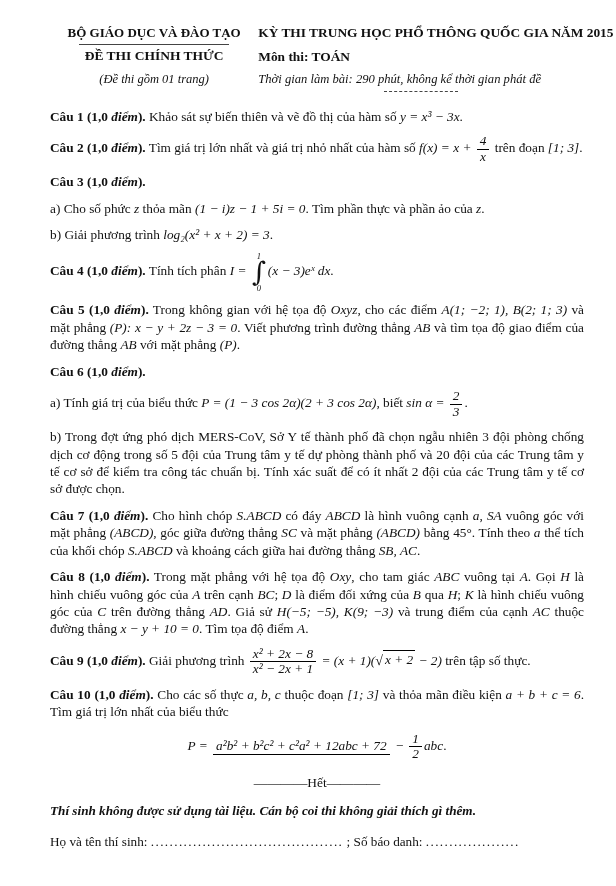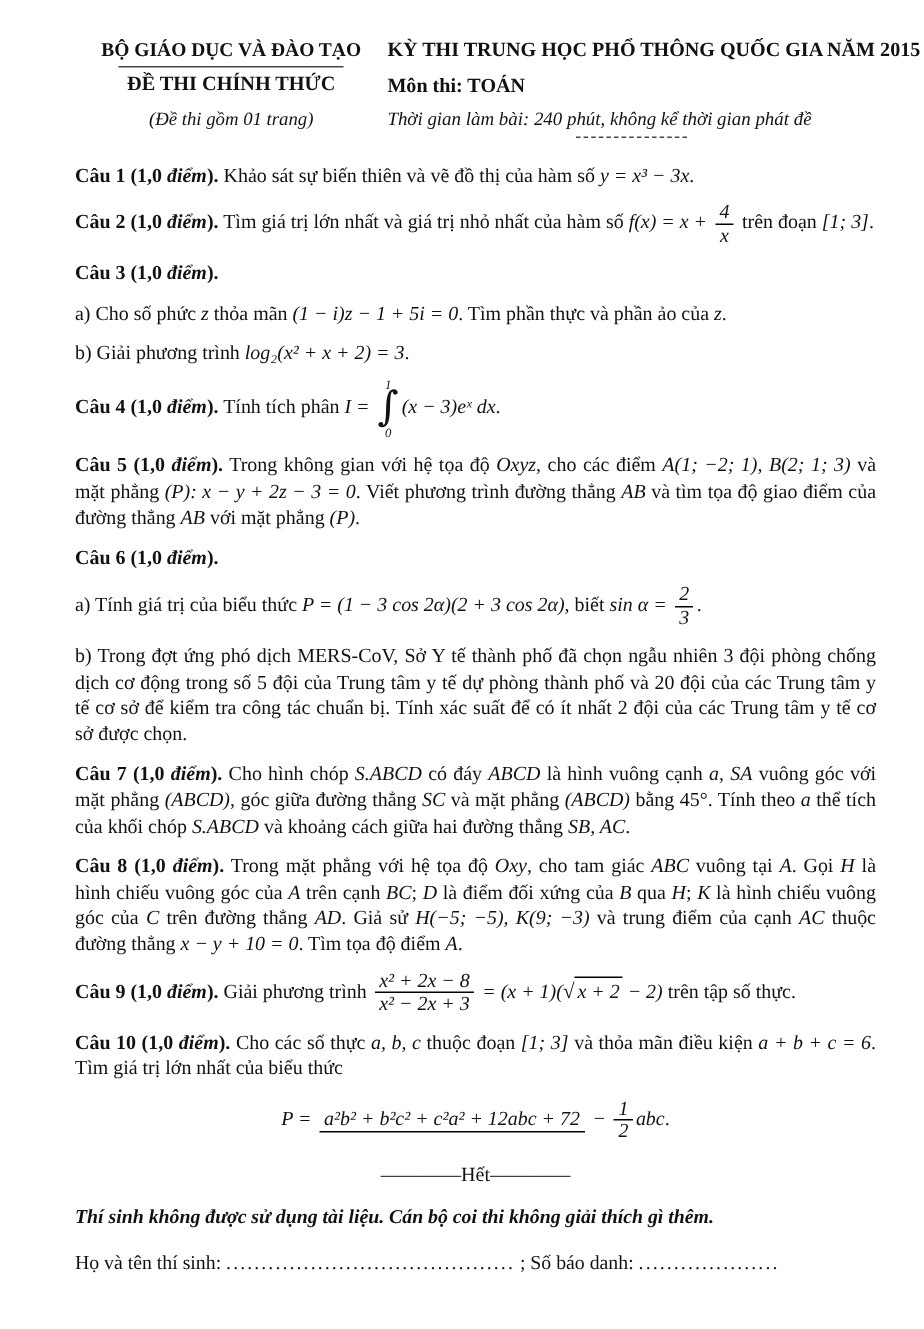--- a/index.html
+++ b/index.html
@@ -53,21 +53,21 @@
   <div class="hdr">
     <div class="hdr-left">
       <div class="ministry">BỘ GIÁO DỤC VÀ ĐÀO TẠO</div>
       <hr class="ministry-rule">
       <div class="exam-type">ĐỀ THI CHÍNH THỨC</div>
       <div class="pages-note">(Đề thi gồm 01 trang)</div>
     </div>
     <div class="hdr-right">
       <div class="exam-title">KỲ THI TRUNG HỌC PHỔ THÔNG QUỐC GIA NĂM 2015</div>
       <div class="subject">Môn thi: TOÁN</div>
-      <div class="duration">Thời gian làm bài: 240 phút, không kể thời gian phát đề</div>
+      <div class="duration">Thời gian làm bài: 290 phút, không kể thời gian phát đề</div>
       <hr class="duration-rule">
     </div>
   </div>
 
   <div class="questions">
       <div class="blk p"><b>Câu 1 (1,0 </b><b class="it">điểm</b><b>).</b><span> Khảo sát sự biến thiên và vẽ đồ thị của hàm số </span><span class="m">y = x³ − 3x</span><span>.</span></div>
       <div class="blk p"><b>Câu 2 (1,0 </b><b class="it">điểm</b><b>).</b><span> Tìm giá trị lớn nhất và giá trị nhỏ nhất của hàm số </span><span class="m">f(x) = x + </span><span class="frac">
           <span class="num">4</span>
           <span class="den">x</span>
         </span><span> trên đoạn </span><span class="m">[1; 3]</span><span>.</span></div>
@@ -83,21 +83,21 @@
       <div class="blk p"><b>Câu 6 (1,0 </b><b class="it">điểm</b><b>).</b></div>
       <div class="blk p"><span>a) Tính giá trị của biểu thức </span><span class="m">P = (1 − 3 cos 2α)(2 + 3 cos 2α)</span><span>, biết </span><span class="m">sin α = </span><span class="frac">
           <span class="num">2</span>
           <span class="den">3</span>
         </span><span>.</span></div>
       <div class="blk p"><span>b) Trong đợt ứng phó dịch MERS-CoV, Sở Y tế thành phố đã chọn ngẫu nhiên 3 đội phòng chống dịch cơ động trong số 5 đội của Trung tâm y tế dự phòng thành phố và 20 đội của các Trung tâm y tế cơ sở để kiểm tra công tác chuẩn bị. Tính xác suất để có ít nhất 2 đội của các Trung tâm y tế cơ sở được chọn.</span></div>
       <div class="blk p"><b>Câu 7 (1,0 </b><b class="it">điểm</b><b>).</b><span> Cho hình chóp </span><span class="m">S.ABCD</span><span> có đáy </span><span class="m">ABCD</span><span> là hình vuông cạnh </span><span class="m">a</span><span>, </span><span class="m">SA</span><span> vuông góc với mặt phẳng </span><span class="m">(ABCD)</span><span>, góc giữa đường thẳng </span><span class="m">SC</span><span> và mặt phẳng </span><span class="m">(ABCD)</span><span> bằng 45°. Tính theo </span><span class="m">a</span><span> thể tích của khối chóp </span><span class="m">S.ABCD</span><span> và khoảng cách giữa hai đường thẳng </span><span class="m">SB, AC</span><span>.</span></div>
       <div class="blk p"><b>Câu 8 (1,0 </b><b class="it">điểm</b><b>).</b><span> Trong mặt phẳng với hệ tọa độ </span><span class="m">Oxy</span><span>, cho tam giác </span><span class="m">ABC</span><span> vuông tại </span><span class="m">A</span><span>. Gọi </span><span class="m">H</span><span> là hình chiếu vuông góc của </span><span class="m">A</span><span> trên cạnh </span><span class="m">BC</span><span>; </span><span class="m">D</span><span> là điểm đối xứng của </span><span class="m">B</span><span> qua </span><span class="m">H</span><span>; </span><span class="m">K</span><span> là hình chiếu vuông góc của </span><span class="m">C</span><span> trên đường thẳng </span><span class="m">AD</span><span>. Giả sử </span><span class="m">H(−5; −5), K(9; −3)</span><span> và trung điểm của cạnh </span><span class="m">AC</span><span> thuộc đường thẳng </span><span class="m">x − y + 10 = 0</span><span>. Tìm tọa độ điểm </span><span class="m">A</span><span>.</span></div>
       <div class="blk p"><b>Câu 9 (1,0 </b><b class="it">điểm</b><b>).</b><span> Giải phương trình </span><span class="frac">
           <span class="num">x² + 2x − 8</span>
-          <span class="den">x² − 2x + 3</span>
+          <span class="den">x² − 2x + 1</span>
         </span><span class="m"> = (x + 1)(</span><span class="sqrt">
           <span class="rad">√</span>
           <span class="rdc">x + 2</span>
         </span><span class="m"> − 2)</span><span> trên tập số thực.</span></div>
       <div class="blk p"><b>Câu 10 (1,0 </b><b class="it">điểm</b><b>).</b><span> Cho các số thực </span><span class="m">a, b, c</span><span> thuộc đoạn </span><span class="m">[1; 3]</span><span> và thỏa mãn điều kiện </span><span class="m">a + b + c = 6</span><span>. Tìm giá trị lớn nhất của biểu thức</span></div>
       <div class="blk center"><span class="m">P = </span><span class="frac">
           <span class="num">a²b² + b²c² + c²a² + 12abc + 72</span>
         </span><span class="m"> − </span><span class="frac">
           <span class="num">1</span>
           <span class="den">2</span>

